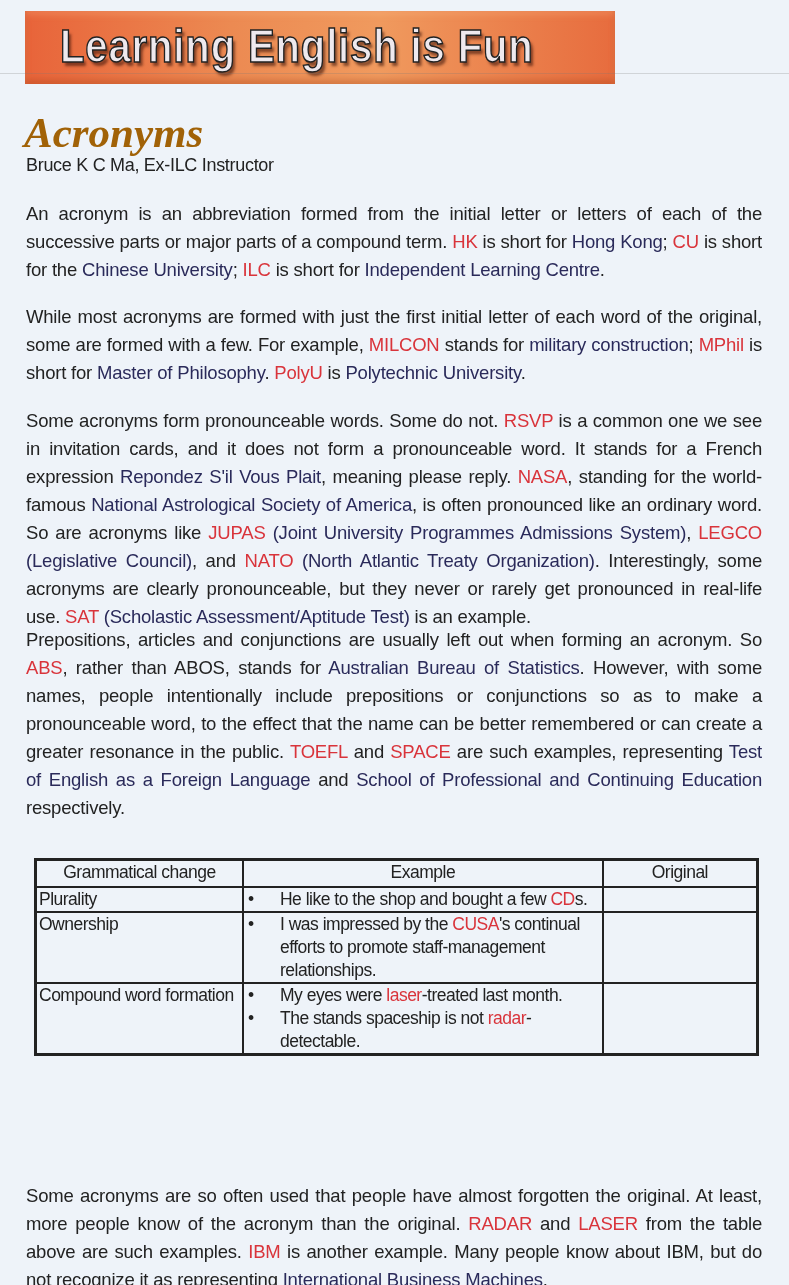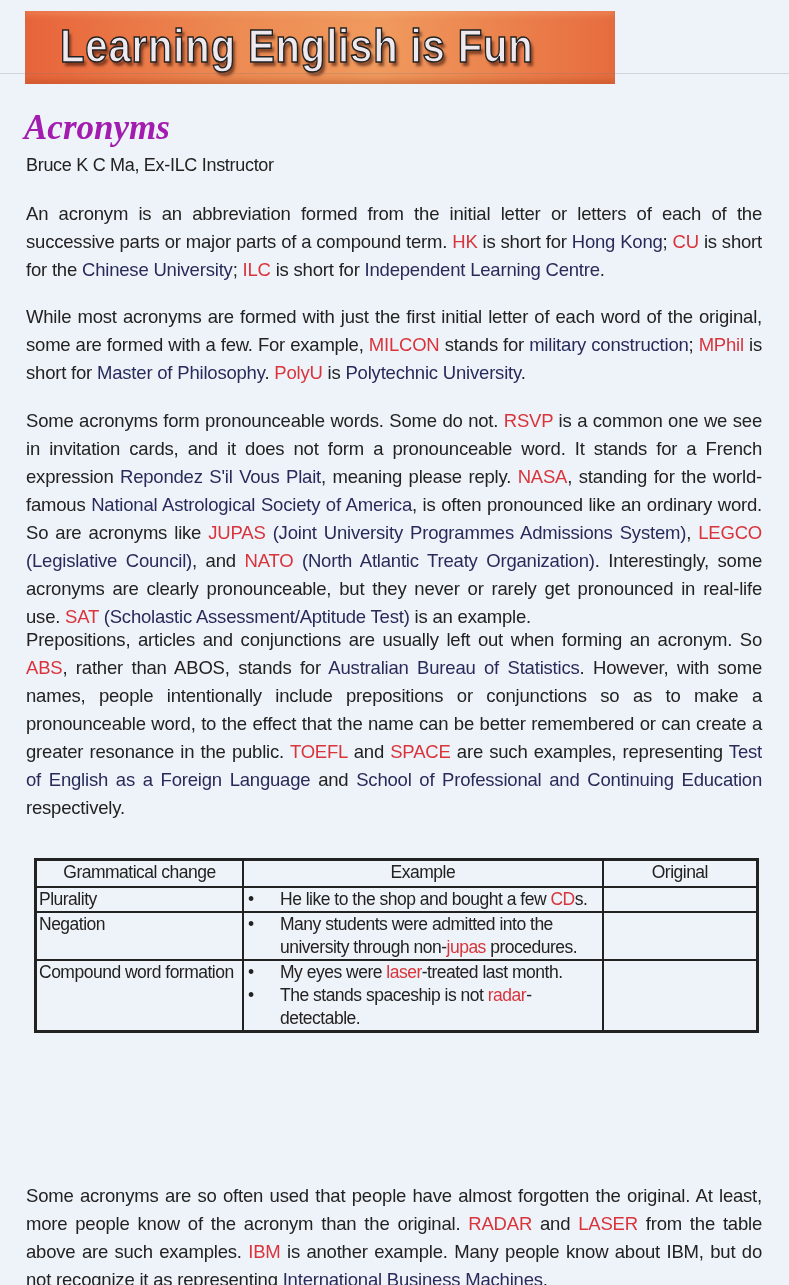--- a/index.html
+++ b/index.html
@@ -25,21 +25,21 @@
     text-shadow: 3px 4px 3px rgba(60,20,10,0.6);
     white-space: nowrap;
   }
   .scanline {
     position: absolute; left: 0; top: 73px; width: 789px; height: 1px;
     background: rgba(120,120,120,0.25);
   }
   .article-title {
     position: absolute; left: 24px; top: 108px;
     font-family: "Liberation Serif", serif; font-style: italic; font-weight: bold;
-    font-size: 35px; color: #a21caf;
+    font-size: 43px; color: #a16207;
   }
   .byline {
     position: absolute; left: 26px; top: 155px;
     font-size: 18px; color: #222; letter-spacing: -0.3px;
   }
   .para {
     position: absolute; left: 26px; width: 736px;
     font-size: 18.5px; line-height: 28px; text-align: justify; color: #222;
     letter-spacing: -0.2px;
   }
@@ -90,24 +90,24 @@
       <tr>
         <td>Plurality</td>
         <td>
           <ul class="ex">
             <li><span class="bullet">•</span><span class="txt">He like to the shop and bought a few </span><span class="acr">CD</span><span class="txt">s.</span></li>
           </ul>
         </td>
         <td></td>
       </tr>
       <tr>
-        <td>Negation</td>
+        <td>Ownership</td>
         <td>
           <ul class="ex">
-            <li><span class="bullet">•</span><span class="txt">Many students were admitted into the university through non-</span><span class="acr">jupas</span><span class="txt"> procedures.</span></li>
+            <li><span class="bullet">•</span><span class="txt">I was impressed by the </span><span class="acr">CUSA</span><span class="txt">'s continual efforts to promote staff-management relationships.</span></li>
           </ul>
         </td>
         <td></td>
       </tr>
       <tr>
         <td>Compound word formation</td>
         <td>
           <ul class="ex">
             <li><span class="bullet">•</span><span class="txt">My eyes were </span><span class="acr">laser</span><span class="txt">-treated last month.</span></li>
             <li><span class="bullet">•</span><span class="txt">The stands spaceship is not </span><span class="acr">radar</span><span class="txt">-detectable.</span></li>

